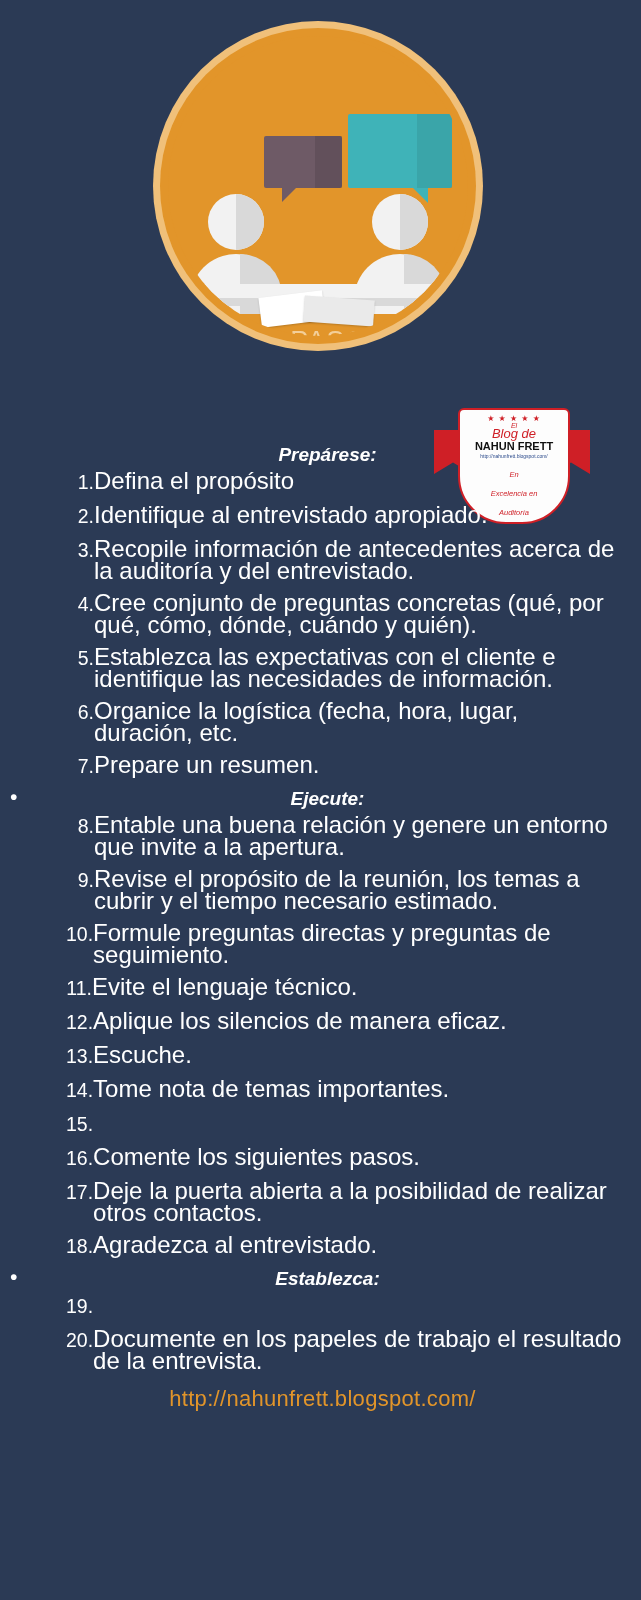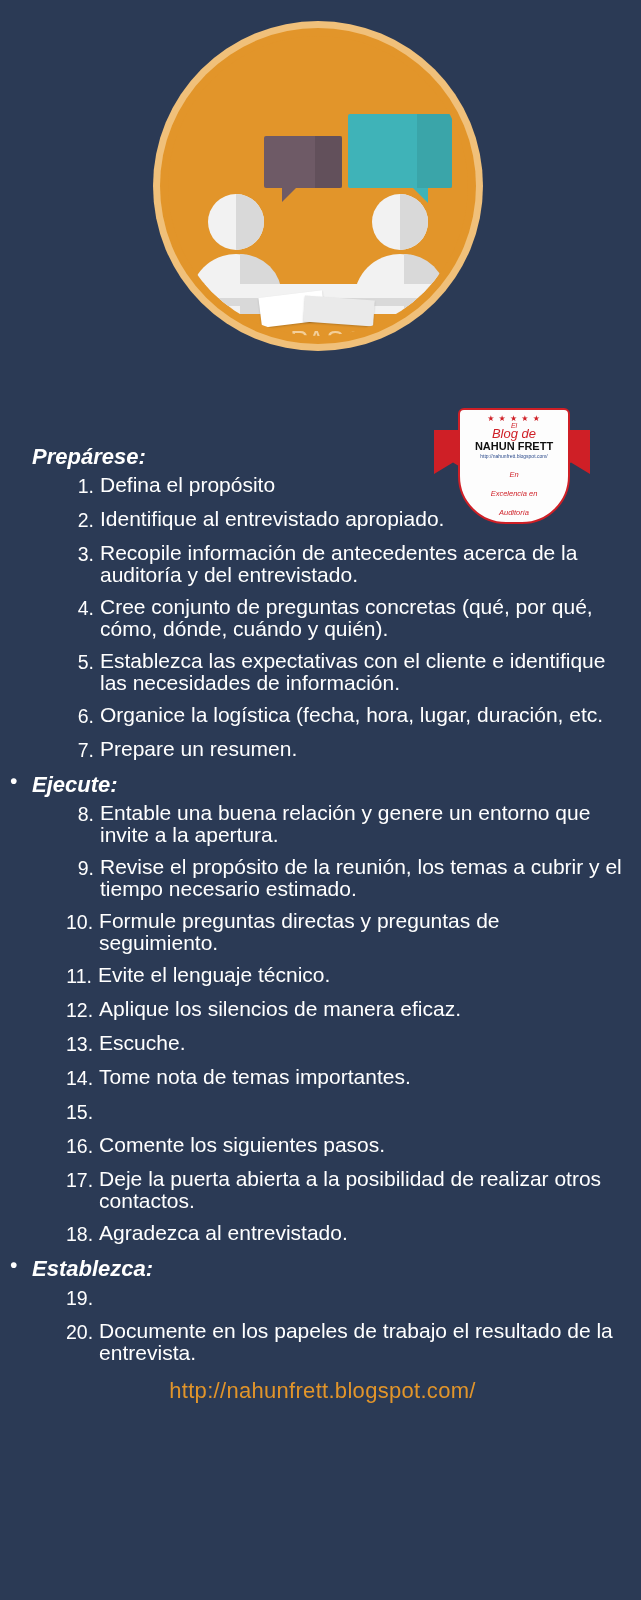--- a/index.html
+++ b/index.html
@@ -245,25 +245,26 @@
   }
 
   
   .content {
     position: relative;
     padding: 0 18px 0 22px;
     margin-top: -2px;
     color: #ffffff;
   }
   .section-head {
-    font-size: 22px;
+    font-size: 19px;
     font-weight: bold;
     font-style: italic;
     color: #ffffff;
     margin: 6px 0 4px 10px;
+    text-align: center;
   }
   .section-head.bulleted {
     position: relative;
   }
   .section-head.bulleted:before {
     content: "\2022";
     position: absolute;
     left: -22px;
     top: -2px;
     font-size: 20px;
@@ -275,23 +276,23 @@
     padding-left: 46px;
   }
   .step .num {
     font-size: 19.5px;
     line-height: 24px;
     min-width: 26px;
     text-align: right;
     flex: 0 0 auto;
   }
   .step .txt {
-    font-size: 21px;
+    font-size: 24px;
     line-height: 22px;
-    margin-left: 6px;
+    margin-left: 0;
   }
   .step.indent2 { padding-left: 44px; }
 
   .footer-url {
     text-align: center;
     color: #e2952a;
     font-size: 22px;
     margin-top: 14px;
     letter-spacing: 0.3px;
   }

